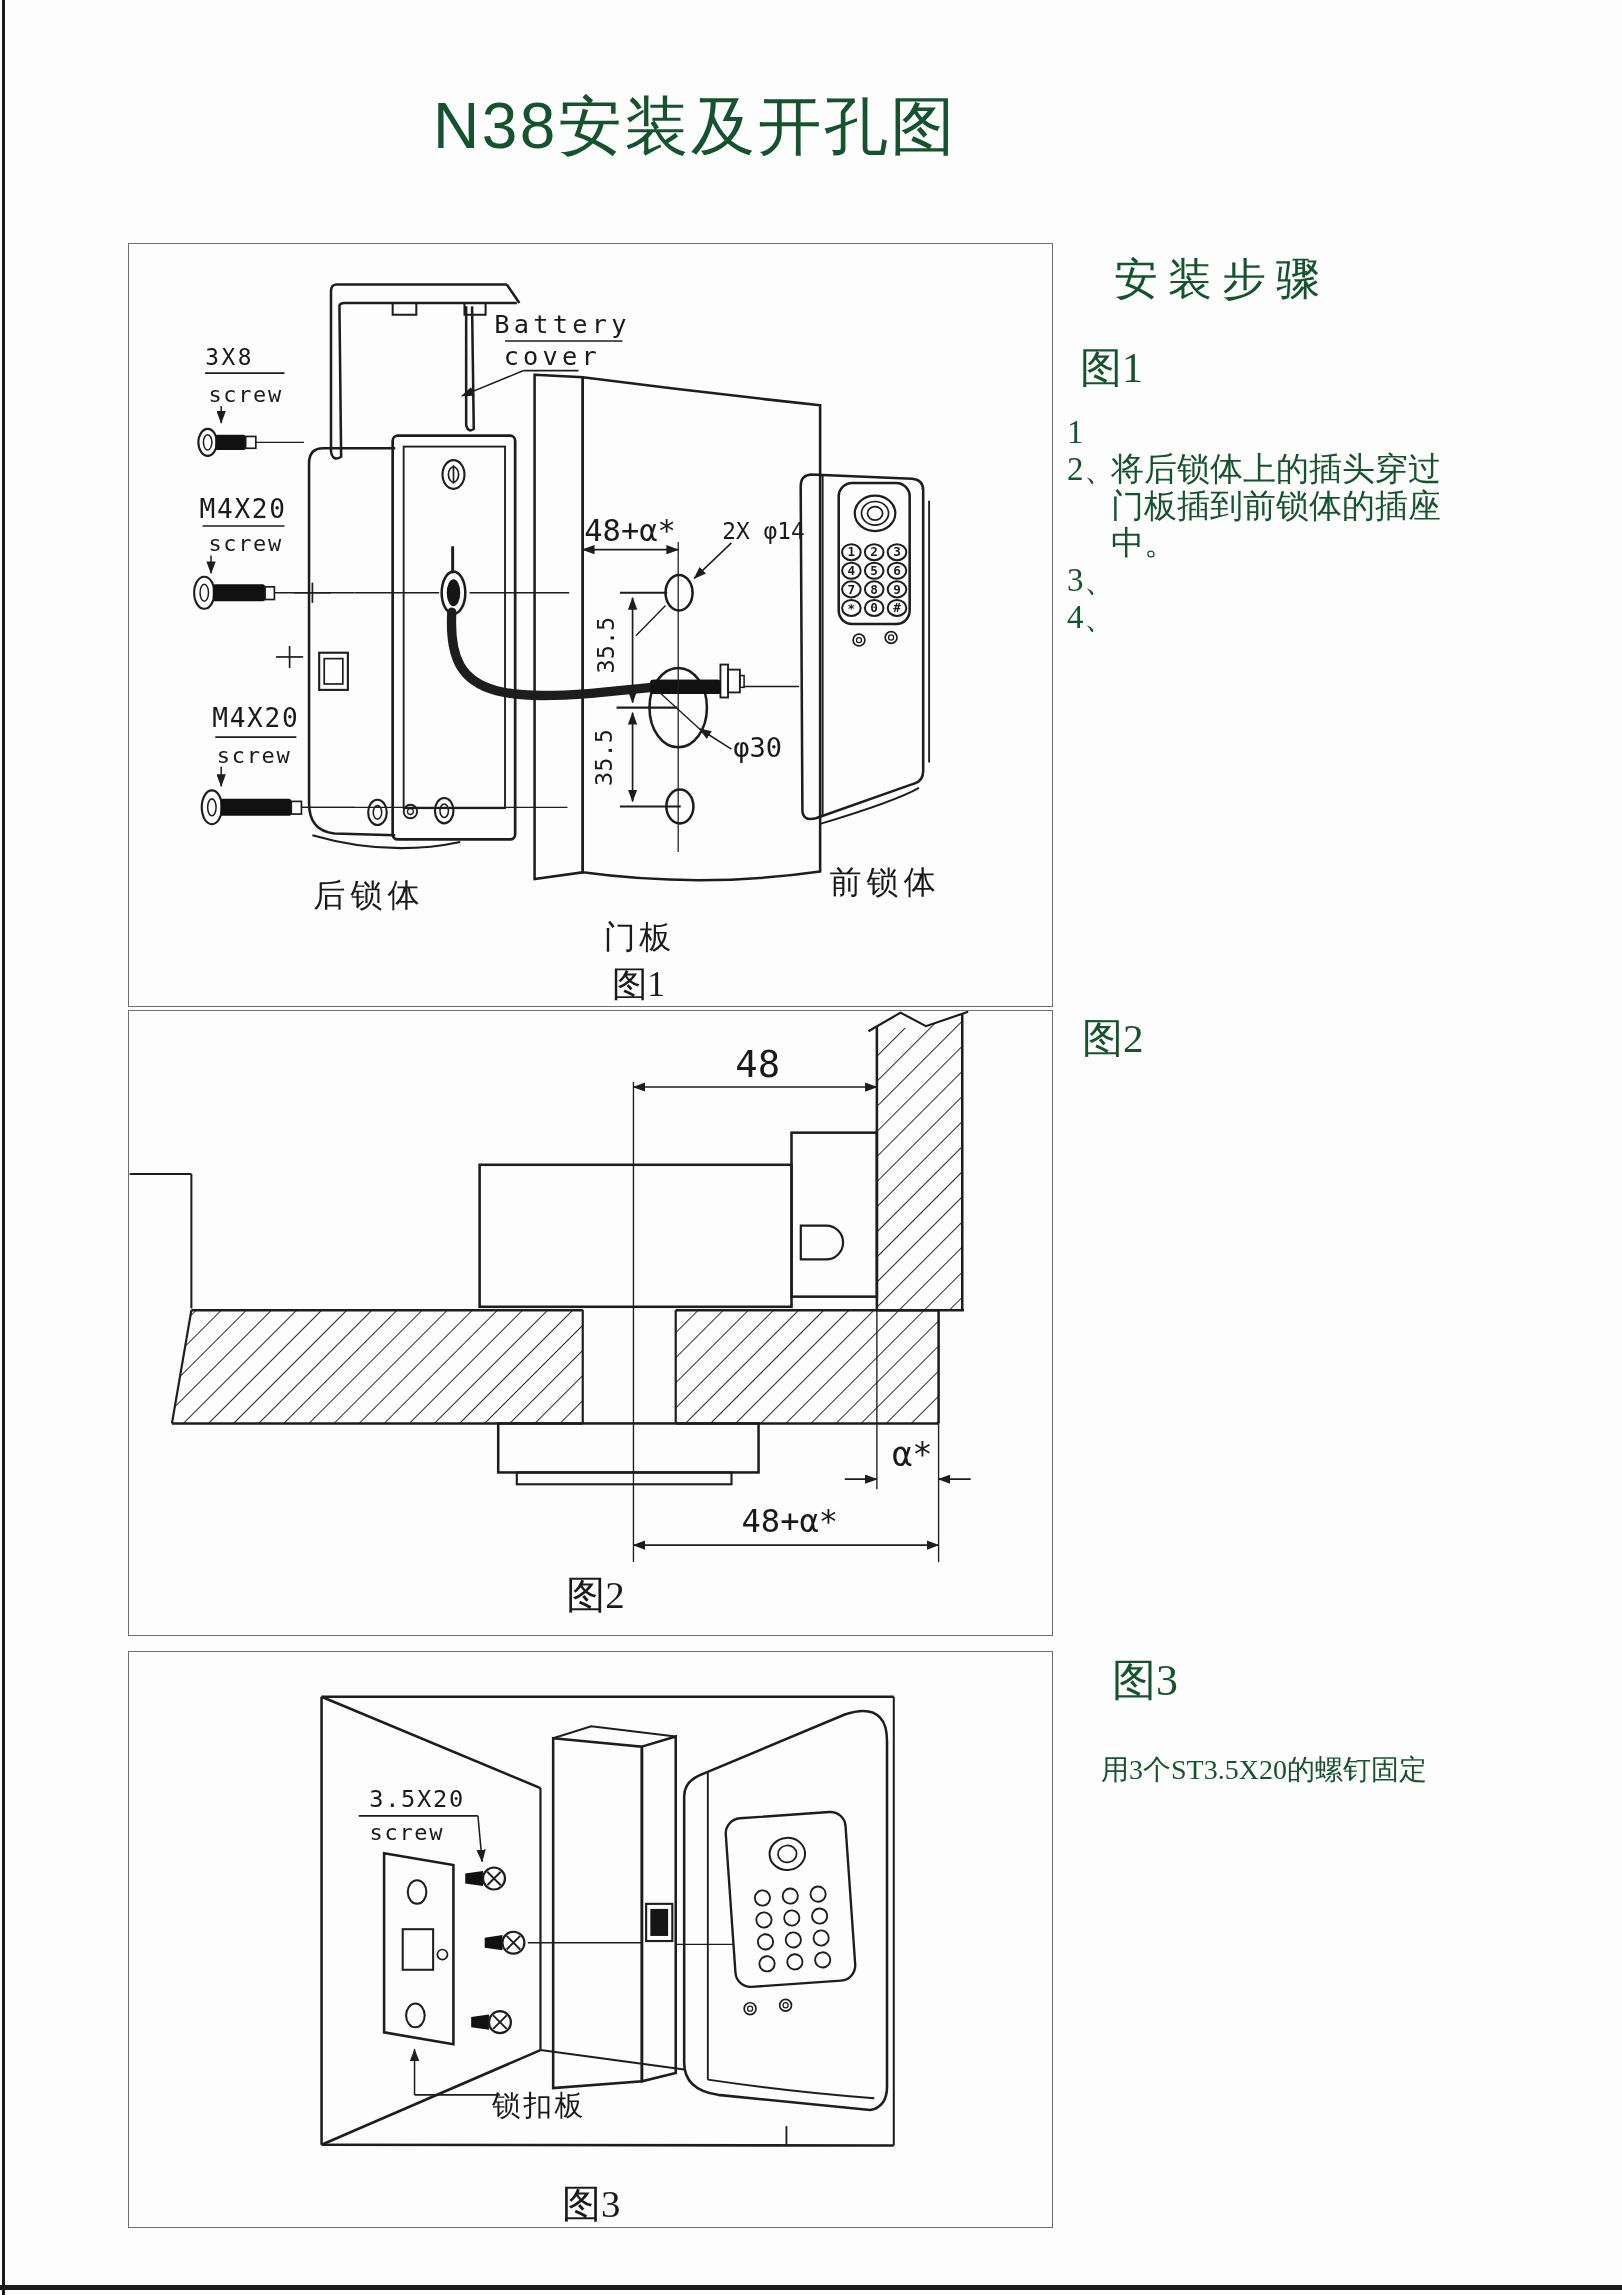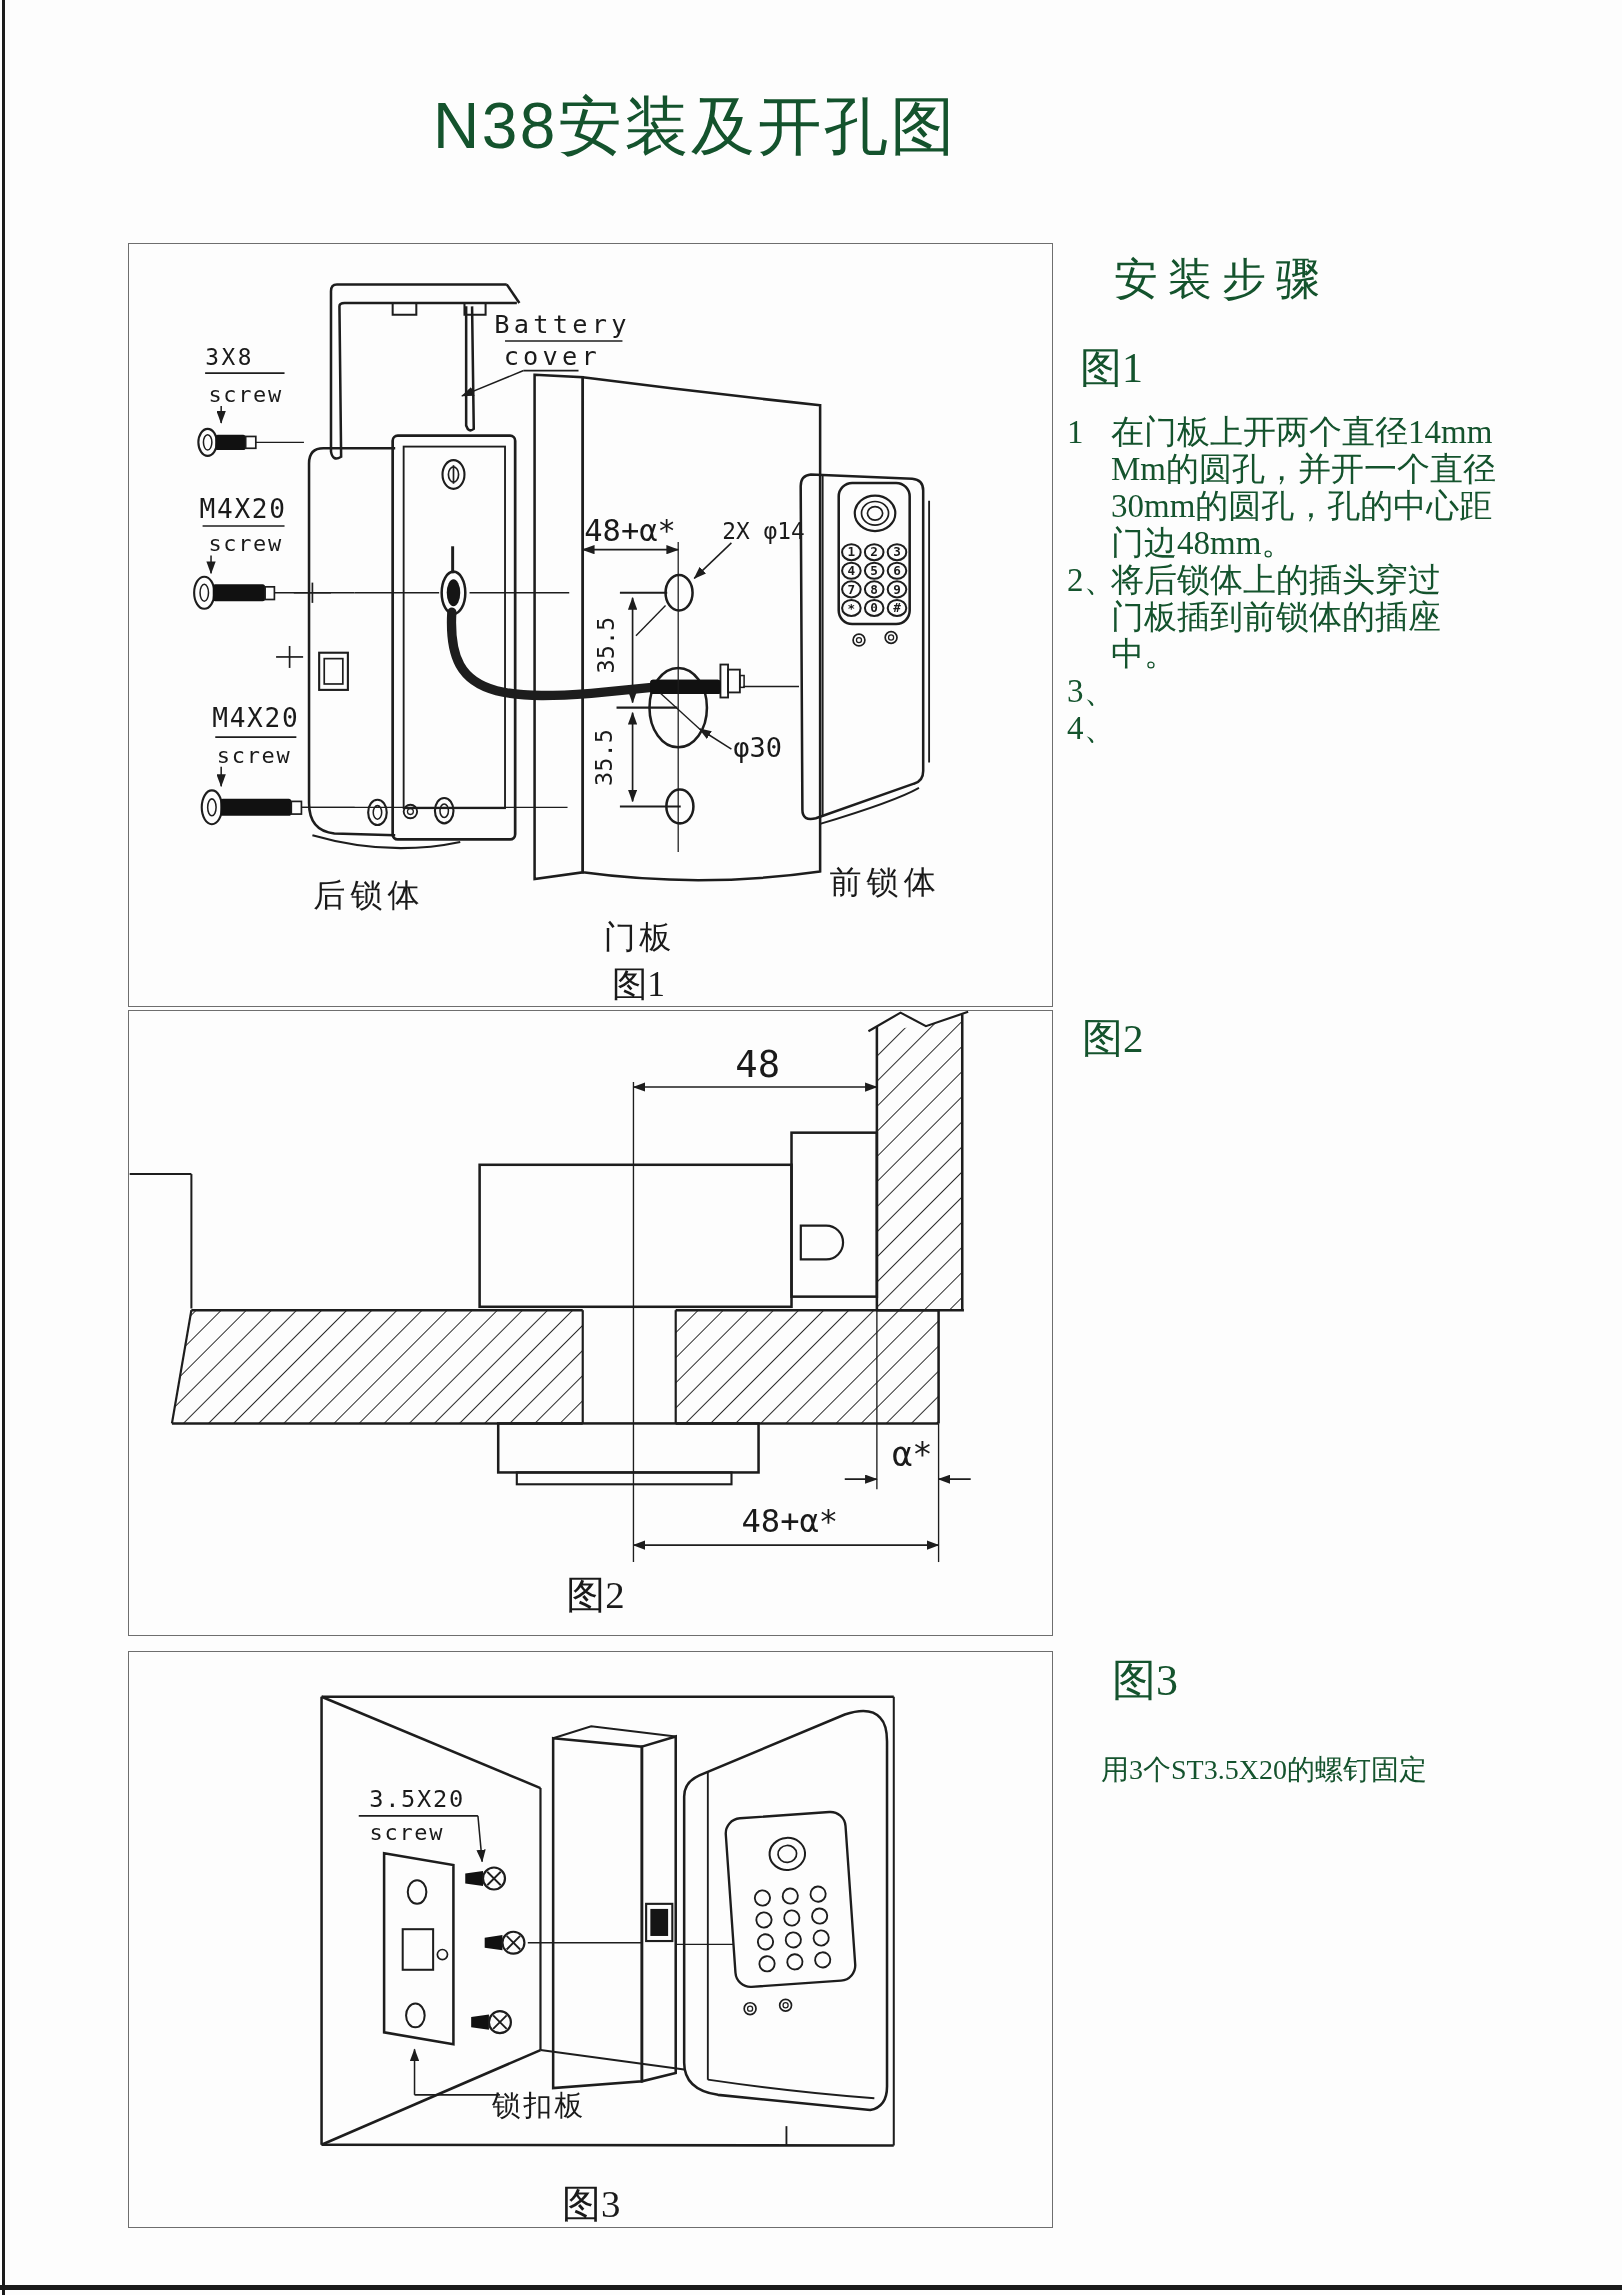--- a/index.html
+++ b/index.html
@@ -368,26 +368,20 @@
 
     <text class="cjktxt" x="700" y="2622" text-anchor="middle" font-size="46">图3</text>
   </svg>
 
   <div id="steps-heading" class="abs cjk">安装步骤</div>
   <div id="fig1-label" class="abs cjk">图1</div>
 
   <div id="steps" class="abs cjk">
     <div class="step">
       <span class="num">1</span>
-      <div>
-        <div>在门板上开两个直径14mm</div>
-        <div>Mm的圆孔，并开一个直径</div>
-        <div>30mm的圆孔，孔的中心距</div>
-        <div>门边48mm。</div>
-      </div>
     </div>
     <div class="step">
       <span class="num">2、</span>
       <div>
         <div>将后锁体上的插头穿过</div>
         <div>门板插到前锁体的插座</div>
         <div>中。</div>
       </div>
     </div>
     <div class="step">

